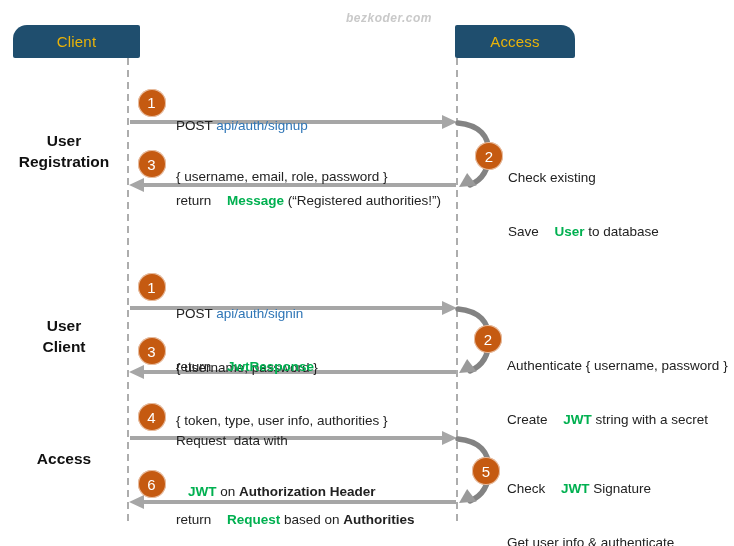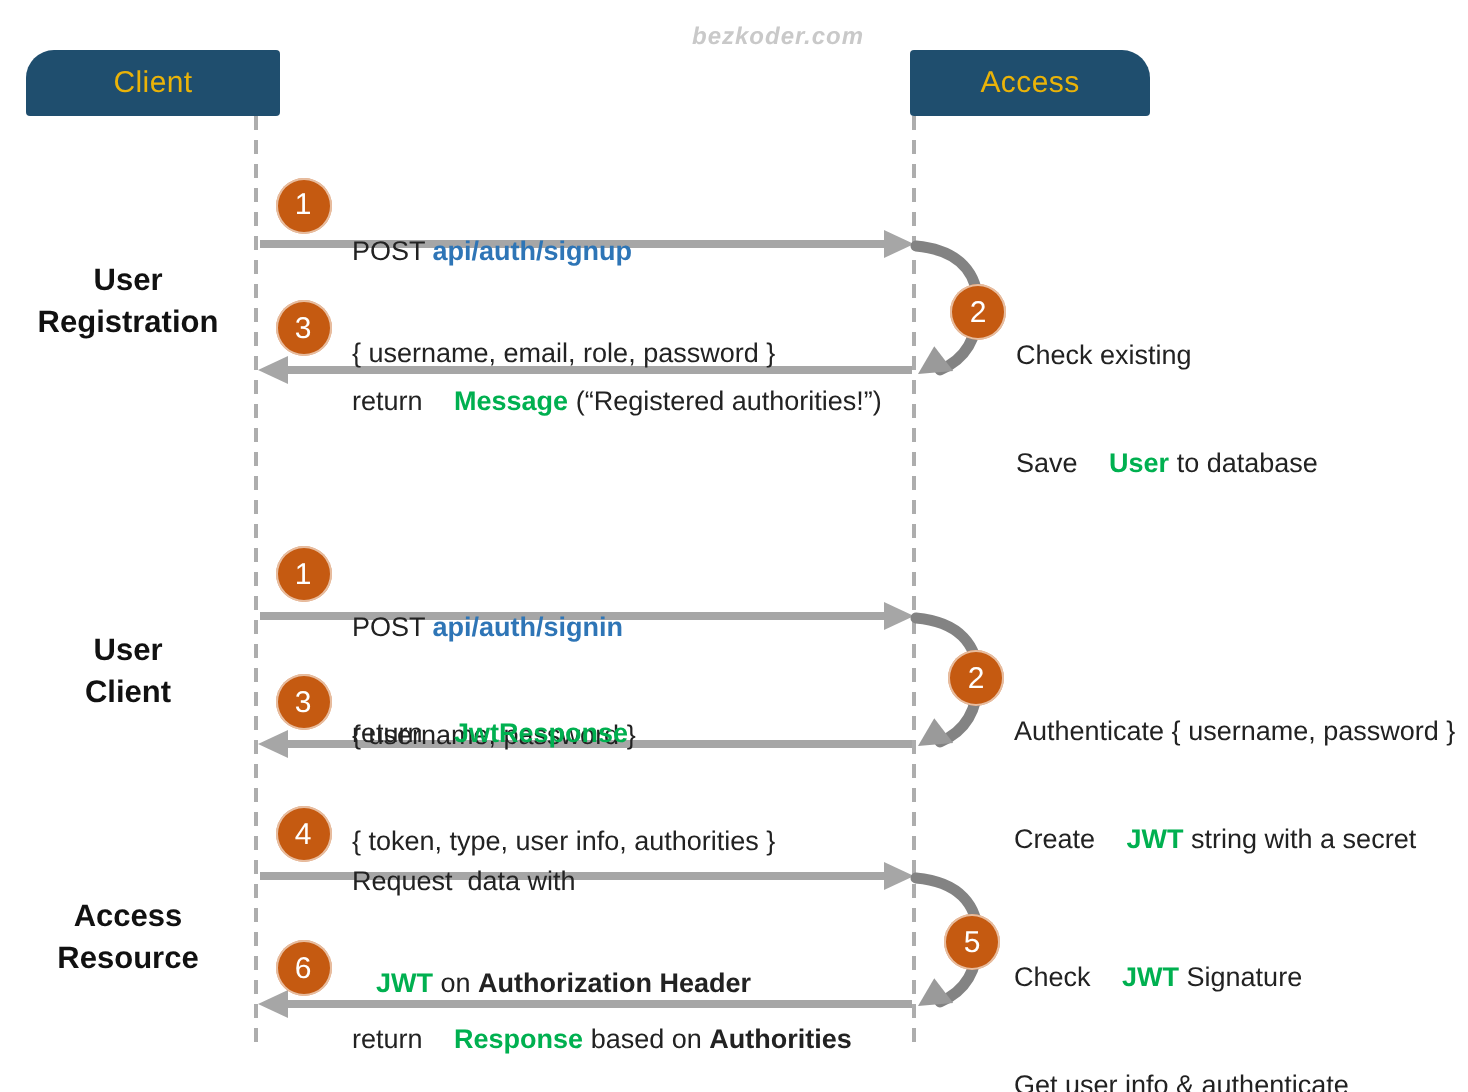--- a/index.html
+++ b/index.html
@@ -20,21 +20,21 @@
   }
   .section-label{
     position:absolute;left:4px;width:120px;text-align:center;
     font-size:15.5px;font-weight:700;line-height:21px;color:#111;
   }
   .msg{
     position:absolute;font-size:13.5px;line-height:18px;white-space:pre-wrap;
   }
   .msg span{white-space:pre-wrap;}
   .lh17{line-height:17px;}
-  .seg-blue{color:#2E75B6;font-weight:bold;}
+  .seg-blue{color:#2E75B6;}
   .seg-green{color:#00B050;font-weight:700;margin-left:12px;}
   .seg-bold{font-weight:700;}
   .step-circle{
     position:absolute;width:28px;height:28px;border-radius:50%;background:#C55A11;
     color:#fff;display:flex;align-items:center;justify-content:center;
     font-size:15px;box-shadow:0 0 0 1px rgba(255,255,255,.6) inset;
   }
   svg{position:absolute;left:0;top:0;}
 </style>
 </head>
@@ -85,21 +85,20 @@
   <div class="section-label" style="top:130px">
     <div>User</div>
     <div>Registration</div>
   </div>
   <div class="section-label" style="top:315px">
     <div>User</div>
     <div>Client</div>
   </div>
   <div class="section-label" style="top:448px">
     <div>Access</div>
-    <div>Resource</div>
   </div>
 
   <div class="step-circle" style="left:137.5px;top:88.5px">
     <span>1</span>
   </div>
   <div class="msg lh17" style="left:176px;top:83px">
     <div><span>POST </span><span class="seg-blue">api/auth/signup</span></div>
     <div><span>{ username, email, role, password }</span></div>
   </div>
 
@@ -156,16 +155,16 @@
   <div class="msg" style="left:507px;top:444px">
     <div><span>Check </span><span class="seg-green">JWT</span><span> Signature</span></div>
     <div><span>Get user info &amp; authenticate</span></div>
     
   </div>
 
   <div class="step-circle" style="left:137.5px;top:470px">
     <span>6</span>
   </div>
   <div class="msg" style="left:176px;top:475px">
-    <div><span>return </span><span class="seg-green">Response</span><span> based on </span><span class="seg-bold">Authorities</span></div>
+    <div><span>return </span><span class="seg-green">Request</span><span> based on </span><span class="seg-bold">Authorities</span></div>
   </div>
 
 </div>
 
 </body></html>

